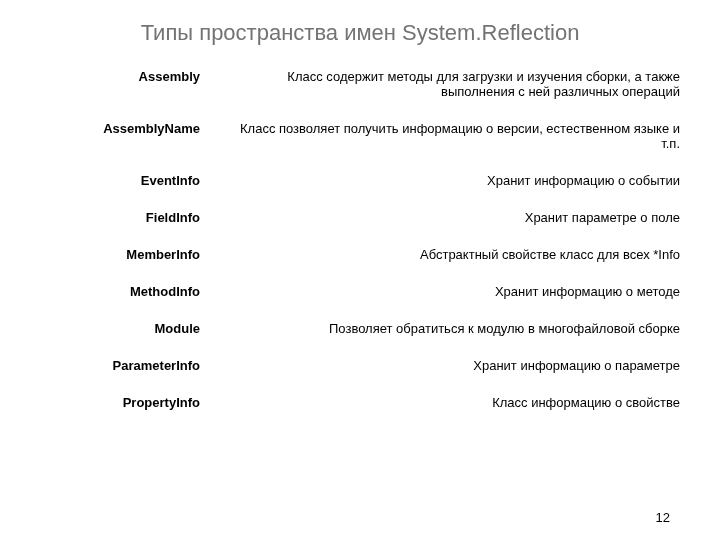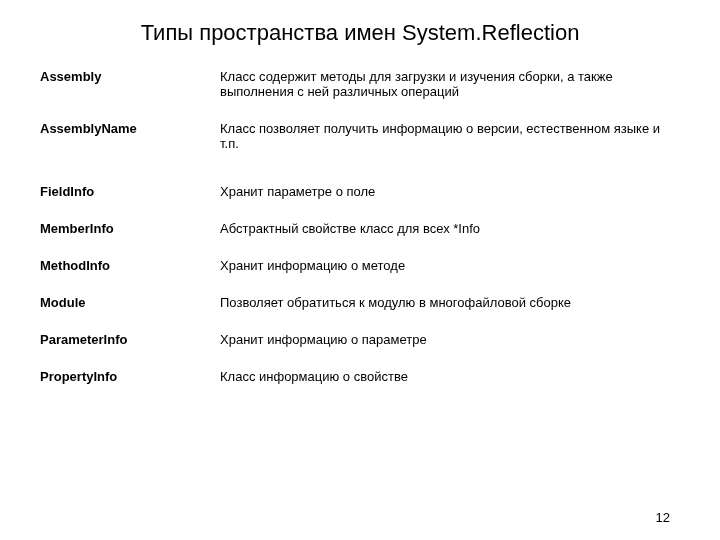--- a/index.html
+++ b/index.html
@@ -21,21 +21,21 @@
       height: 540px;
       padding: 20px 40px 20px 40px;
       position: relative;
     }
 
     .page-title {
       text-align: center;
       font-size: 22px;
       font-weight: normal;
       margin-bottom: 18px;
-      color: #000000;
+      color: #737373;
     }
 
     .content-table {
       width: 100%;
       border-collapse: collapse;
     }
 
     .content-table tr td {
       padding: 5px 0;
       vertical-align: top;
@@ -51,20 +51,21 @@
     }
 
     .content-table tr td:last-child {
       font-size: 13px;
       font-weight: normal;
       margin-top: 8px;
     }
 
     .content-table tr {
       border-bottom: 1px solid transparent;
+      text-align: right;
     }
 
     .page-number {
       position: absolute;
       bottom: 15px;
       right: 50px;
       font-size: 13px;
       color: #000;
     }
   </style>
@@ -82,20 +83,24 @@
         </tr>
         <tr>
           <td colspan="2" style="height: 8px;"></td>
         </tr>
         <tr>
           <td>AssemblyName</td>
           <td>Класс позволяет получить информацию о версии, естественном языке и т.п.</td>
         </tr>
         <tr>
           <td colspan="2" style="height: 8px;"></td>
+        </tr>
+        <tr>
+          <td>EventInfo</td>
+          <td>Хранит информацию о событии</td>
         </tr>
         <tr>
           <td colspan="2" style="height: 8px;"></td>
         </tr>
         <tr>
           <td>FieldInfo</td>
           <td>Хранит параметре о поле</td>
         </tr>
         <tr>
           <td colspan="2" style="height: 8px;"></td>

